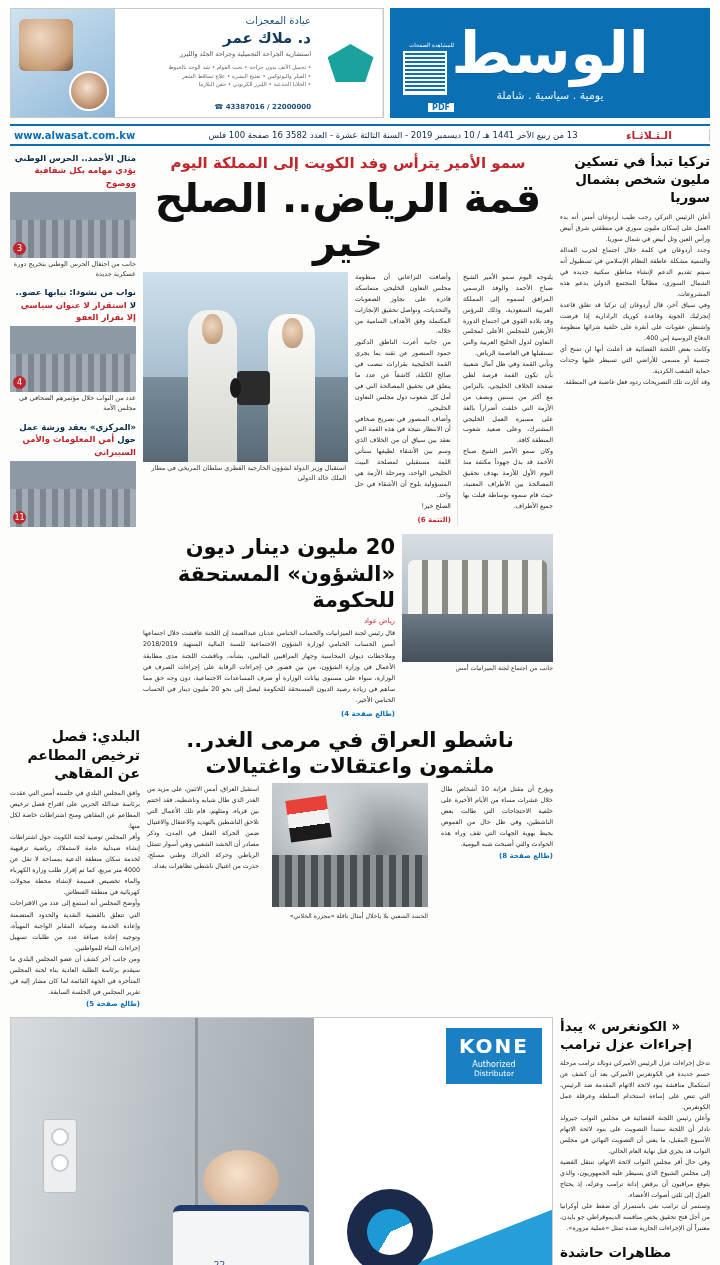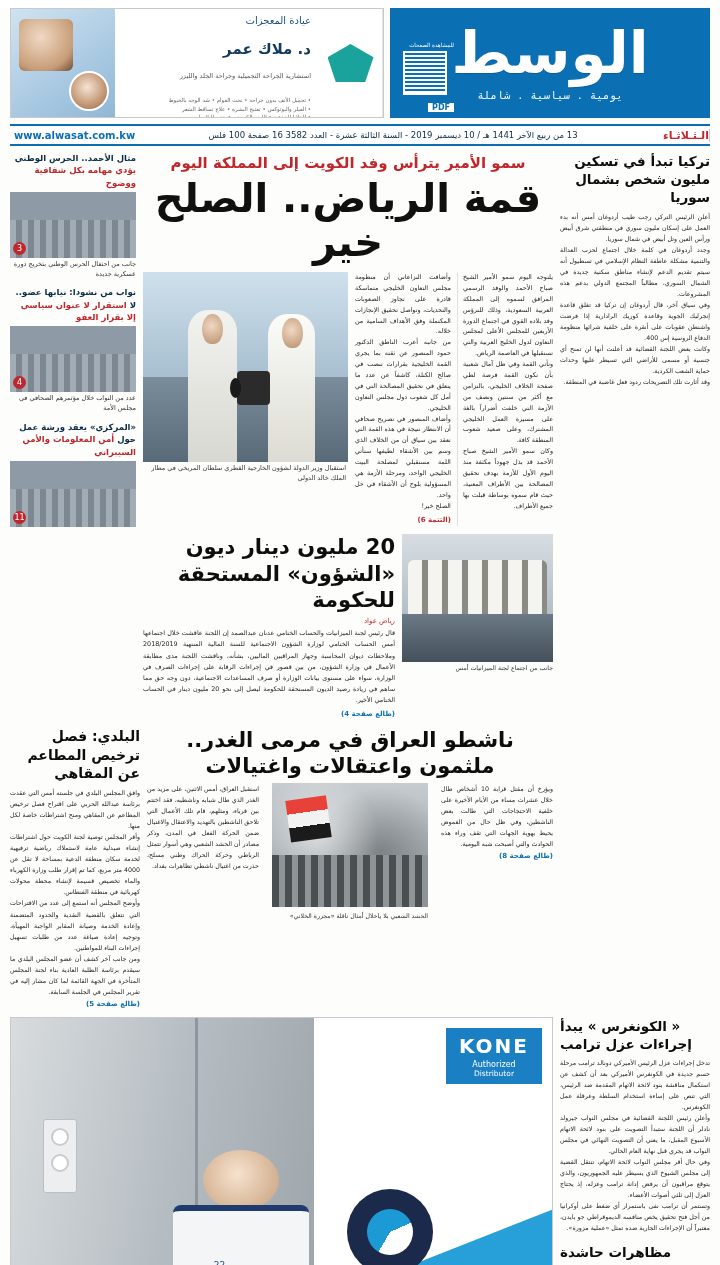--- a/index.html
+++ b/index.html
@@ -47,21 +47,20 @@
     letter-spacing: -2px;
     color: #ffffff;
     margin-top: 2px;
     text-shadow: 0 1px 0 rgba(0,0,0,.15);
   }
   .masthead .tagline {
     font-size: 11px;
     letter-spacing: 2px;
     margin-top: 8px;
     color: #eaf4fb;
-    font-family: Liberation Mono, monospace;
   }
   .qr-box {
     position: absolute;
     left: 6px;
     bottom: 4px;
     width: 58px;
     text-align: right;
     color: #fff;
   }
   .qr-code {
@@ -97,21 +96,21 @@
     border-radius:6px; background: radial-gradient(circle at 40% 35%, #f0d9c4, #c79d77 70%, #6b4b36);
   }
   .ad-top .ad-photo .p2 {
     position:absolute; right:6px; bottom:6px; width:40px; height:40px;
     border-radius:50%; background: radial-gradient(circle at 45% 40%, #f6e3d2, #b98a66 70%, #5c3c2a);
     border: 2px solid #fff;
   }
   .ad-top .ad-text {
     flex: 1 1 auto;
     padding: 6px 8px;
-    display: flex; flex-direction: column; gap: 14px;
+    display: flex; flex-direction: column; gap: 3px;
     text-align: right;
   }
   .ad-clinic { font-size: 10px; color: #1b4f7a; }
   .ad-doctor { font-size: 15px; font-weight: bold; color: #123a5c; }
   .ad-sub { font-size: 6.5px; color: #555; line-height: 1.5; }
   .ad-lines { font-size: 5.5px; color:#666; line-height:1.6; }
   .ad-phone { font-size: 7px; color: #1b4f7a; font-weight: bold; margin-top:auto; }
   .ad-logo {
     flex: 0 0 64px; display:flex; align-items:center; justify-content:center;
     border-right: 1px solid #e3e3e3;
@@ -134,21 +133,21 @@
     color: #0b2d49;
     background: #fff;
   }
   .infobar .site {
     color: #0b6fb4; font-weight: bold; font-size: 10px;
     flex: 0 0 150px; text-align: left; padding-left: 4px;
     direction: ltr;
   }
   .infobar .mid { flex: 1 1 auto; text-align: center; }
   .infobar .day {
-    flex: 0 0 84px; text-align: right; color: #c0272d;
+    flex: 0 0 84px; text-align: left; color: #c0272d;
     font-weight: bold; font-size: 11px;
     border-right: 1px solid #ccc;
   }
 
   
   .body-grid {
     display: flex;
     flex-direction: row;
     margin: 6px 10px 0 10px;
     gap: 7px;

